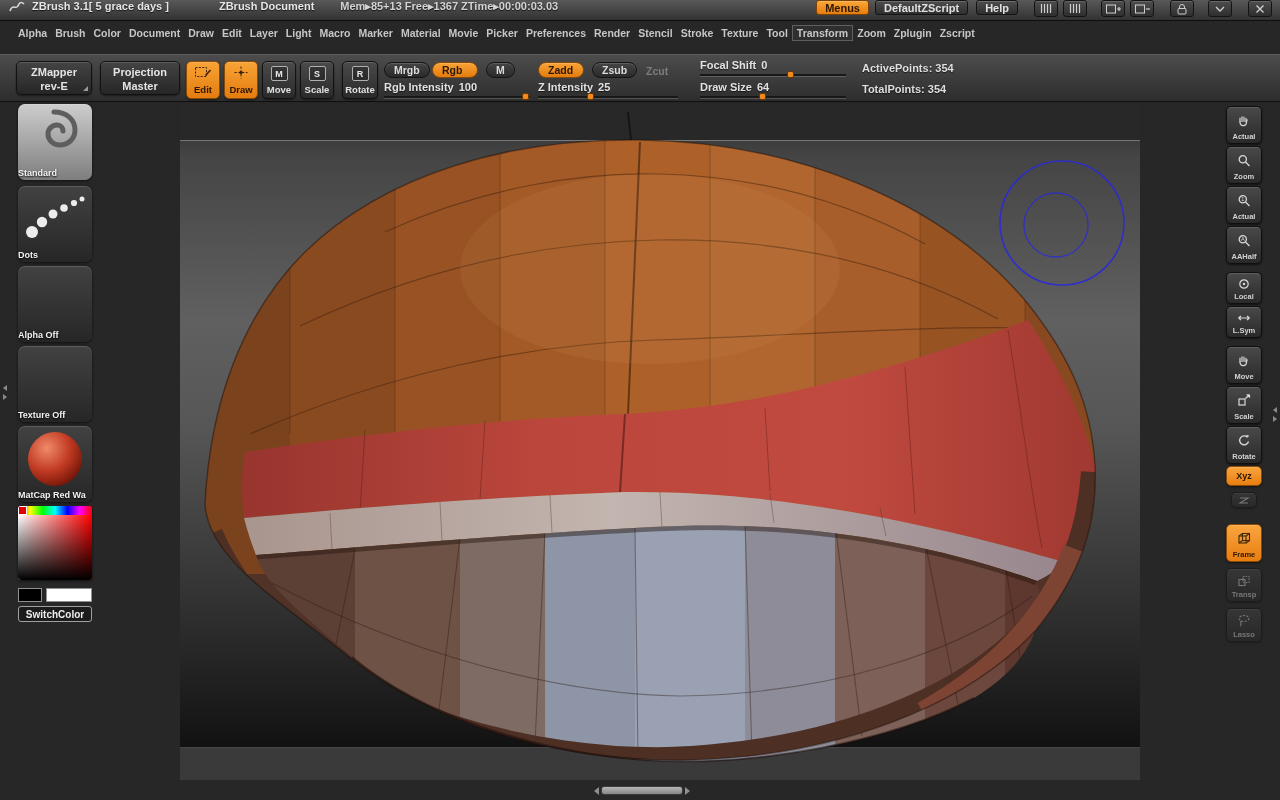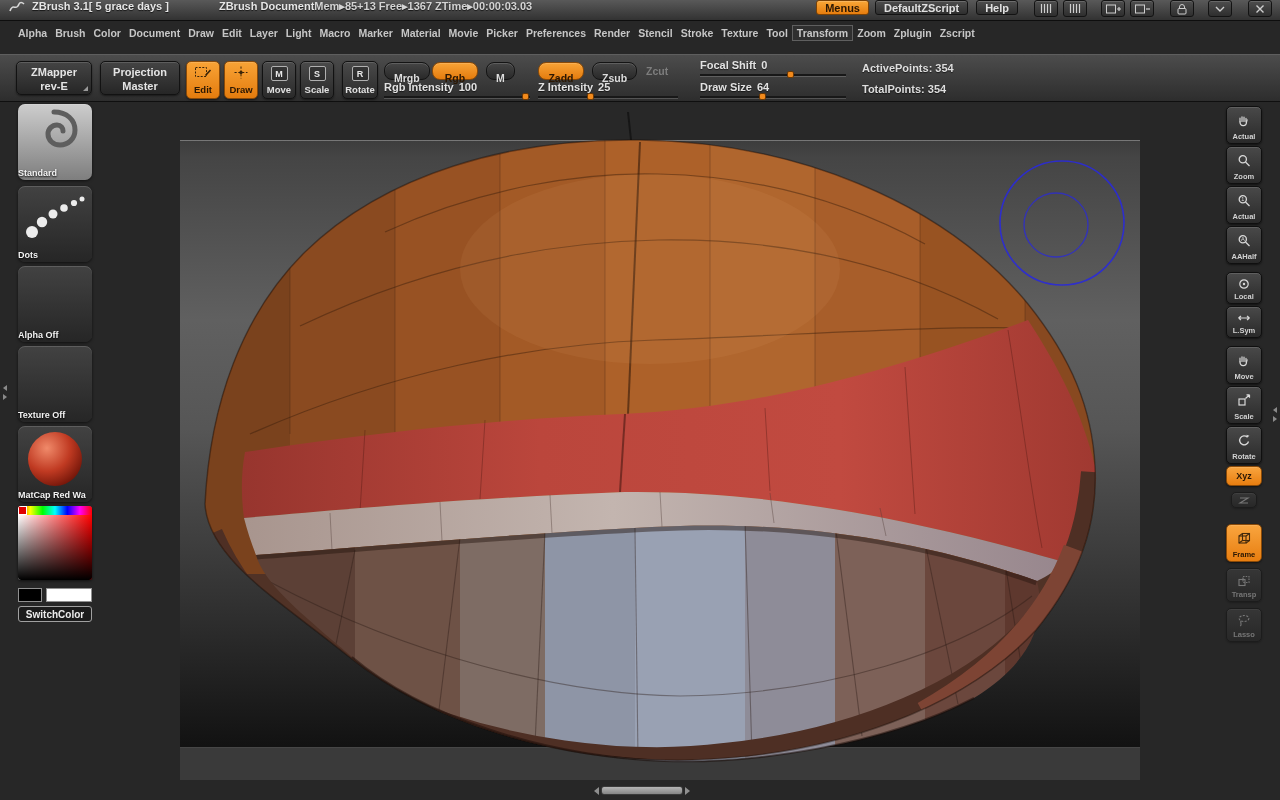--- a/index.html
+++ b/index.html
@@ -44,22 +44,22 @@
     background:linear-gradient(#4a4a4a,#2a2a2a);border:1px solid #121212;
     box-shadow:inset 0 1px 0 rgba(255,255,255,.14),0 1px 2px rgba(0,0,0,.5);
     display:flex;flex-direction:column;align-items:center;justify-content:space-between;
     padding:4px 0 3px;box-sizing:border-box}
   .tool .tlab{font-size:9.5px;font-weight:bold;color:#e0e0e0}
   .tool.orange{background:linear-gradient(#f8a336,#e47c0e);border-color:#8a4a08}
   .tool.orange .tlab{color:#2b1703}
   .kbox{width:15px;height:13px;border:1px solid #b0b0b0;border-radius:2px;font-size:9px;
     font-weight:bold;color:#e8e8e8;display:flex;align-items:center;justify-content:center;
     background:rgba(0,0,0,.25)}
-  .pill{position:absolute;height:16px;line-height:15px;padding:8px 9px;border-radius:8px;
-    font-size:10.5px;font-weight:bold;color:#dcdcdc;text-align:center;box-sizing:border-box;
+  .pill{position:absolute;height:16px;line-height:15px;padding:0 9px;border-radius:8px;
+    font-size:10.5px;font-weight:bold;color:#dcdcdc;text-align:left;box-sizing:border-box;
     background:linear-gradient(#454545,#292929);border:1px solid #141414;
     box-shadow:inset 0 1px 0 rgba(255,255,255,.15)}
   .pill.orange{background:linear-gradient(#f8a336,#e47c0e);color:#2b1703;border-color:#8a4a08}
   .dimtext{position:absolute;font-size:10.5px;font-weight:bold;color:#7d7d7d}
   .slider .srow{display:flex;gap:5px;align-items:baseline}
   .slab{font-size:11px;font-weight:bold;color:#e2e2e2;text-shadow:0 1px 1px rgba(0,0,0,.6)}
   .track{position:relative;height:2px;background:#181818;margin-top:3px;
     box-shadow:0 1px 0 rgba(255,255,255,.18)}
   .thumb{position:absolute;top:-3px;width:7px;height:7px;border-radius:2px;
     background:#f28a1c;border:1px solid #6b3804;box-sizing:border-box;transform:translateX(-4px)}
@@ -112,21 +112,21 @@
 <body>
 
 <div id="app">
 
   <div class="titlebar">
     <svg width="18" height="14" viewBox="0 0 18 14">
       <path d="M2,11 C5,2 8,12 11,4 C12,2 14,2 16,4" stroke="#d8d8d8" fill="none" stroke-width="1.6"></path>
     </svg>
     <span class="tspace" style="margin-left:6px">ZBrush 3.1[ 5 grace days ]</span>
     <span class="tspace" style="margin-left:50px">ZBrush Document</span>
-    <span class="tspace" style="color:#d4d4d4">Mem▸85+13 Free▸1367 ZTime▸00:00:03.03</span>
+    <span class="tspace" style="margin-left:26px;color:#d4d4d4">Mem▸85+13 Free▸1367 ZTime▸00:00:03.03</span>
     <span style="margin-left:auto"></span>
     <button class="tbtn orange">Menus</button>
     <button class="tbtn" style="margin-left:6px">DefaultZScript</button>
     <button class="tbtn" style="margin-left:8px">Help</button>
     <span class="ibtn" style="margin-left:16px">
       <svg width="14" height="11">
           <path d="M2.5,1 v9 M5.5,1 v9 M8.5,1 v9 M11.5,1 v9" stroke="#cfcfcf" stroke-width="1.2"></path>
         </svg>
     </span>
     <span class="ibtn">

